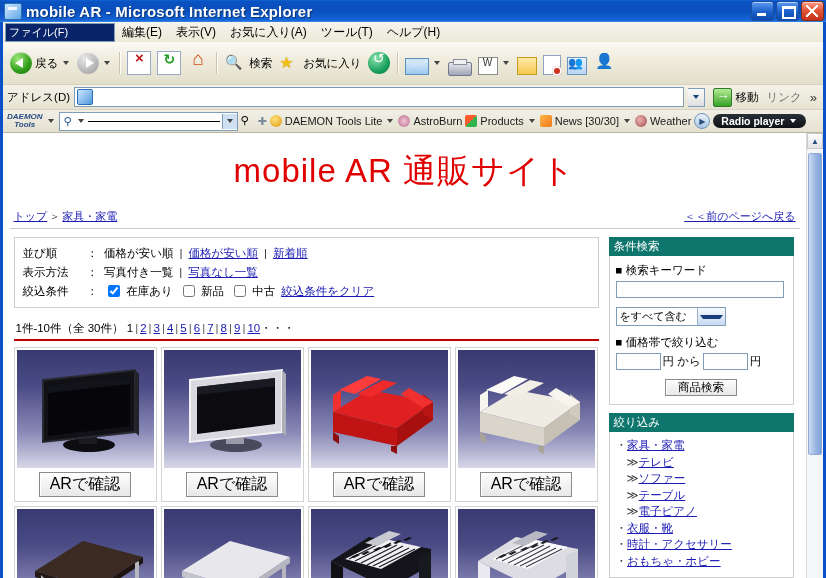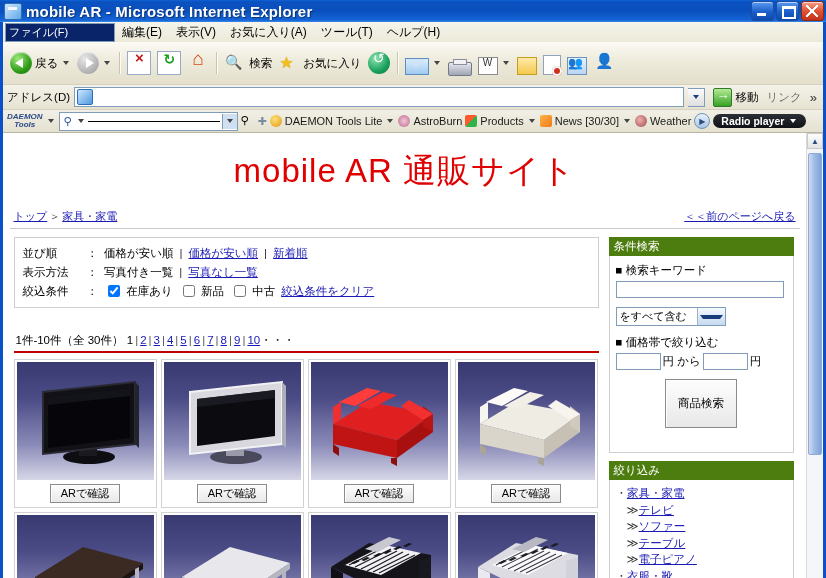--- a/index.html
+++ b/index.html
@@ -147,47 +147,47 @@
 
   .cols{display:flex;gap:10px;padding:8px 4px 0 4px;align-items:flex-start;}
   .leftcol{width:585px;flex:0 0 auto;}
   .rightcol{width:185px;flex:0 0 auto;}
 
   .optbox{border:1px solid #cfcfcf;background:#fff;padding:6px 8px;font-size:11.5px;line-height:19px;}
   .optrow{display:flex;align-items:center;gap:6px;white-space:nowrap;}
   .optlabel{display:inline-block;width:58px;text-align:justify;}
   .optsep{color:#333;}
   .cb{width:12px;height:12px;vertical-align:-2px;}
-  .hitrow{border-bottom:2px solid #c00000;padding:5px 2px 3px 2px;font-size:11.5px;margin-top:20px;}
+  .hitrow{border-bottom:2px solid #c00000;padding:5px 2px 3px 2px;font-size:11.5px;margin-top:8px;}
   .pg-sep{color:#555;margin:0 2px;}
 
   .grid{display:flex;flex-wrap:wrap;gap:4px;padding:6px 0 0 0;}
   .card{width:143px;border:1px solid #d2d2d2;background:#fff;padding:2px 2px 3px 2px;box-sizing:border-box;}
   .thumb{height:118px;position:relative;overflow:hidden;
     background:linear-gradient(180deg,#3a3a72 0%,#4a4a85 30%,#8a8ab8 70%,#d7d7e8 100%);}
-  .arbtn{display:block;margin:4px auto 1px auto;font-size:11px;font-family:inherit;
+  .arbtn{display:block;margin:4px auto 1px auto;font-size:16px;font-family:inherit;
     background:linear-gradient(180deg,#fdfdfd,#e8e8e8);border:1px solid #8b8b8b;
     box-shadow:inset 1px 1px 0 #fff;padding:1px 10px;cursor:pointer;}
 
   
-  .sidehead{background:#4d7c0f;color:#fff;font-size:11.5px;padding:2px 5px;font-weight:normal;}
+  .sidehead{background:#0f766e;color:#fff;font-size:11.5px;padding:2px 5px;font-weight:normal;}
   .sidebox{border:1px solid #cfcfcf;border-top:0;padding:5px 6px 8px 6px;font-size:11.5px;background:#fff;}
   .sq-label{font-size:11.5px;margin:2px 0 3px 0;}
   .kwinput{width:168px;height:17px;border:1px solid #7f9db9;box-sizing:border-box;font-family:inherit;font-size:11px;}
   .selwrap{margin-top:9px;}
   .sel{width:110px;height:19px;border:1px solid #7f9db9;background:#fff;font-size:11px;
     display:flex;align-items:center;padding:0 0 0 3px;box-sizing:border-box;}
   .sel span{flex:1 1 auto;white-space:nowrap;overflow:hidden;}
   .sel .arrowbox{width:16px;height:17px;background:linear-gradient(180deg,#f6fafe,#c6daf0);
     border-left:1px solid #9ab4cf;display:flex;align-items:center;justify-content:center;}
   .pricerow{display:flex;align-items:center;gap:2px;margin-top:3px;font-size:11.5px;}
   .priceinput{width:45px;height:17px;border:1px solid #7f9db9;box-sizing:border-box;font-family:inherit;font-size:11px;}
-  .searchbtn{display:block;margin:9px auto 16px auto;font-size:11.5px;font-family:inherit;
+  .searchbtn{display:block;margin:9px auto 0 auto;font-size:11.5px;font-family:inherit;
     background:linear-gradient(180deg,#fdfdfd,#e8e8e8);border:1px solid #8b8b8b;
-    box-shadow:inset 1px 1px 0 #fff;padding:16px 12px;cursor:pointer;}
+    box-shadow:inset 1px 1px 0 #fff;padding:0 12px;cursor:pointer;}
   .catlist{list-style:none;margin:0;padding:0;line-height:16.5px;}
   .catlist li{white-space:nowrap;}
   .bullet{color:#333;}
   .sub{padding-left:11px;color:#333;}
 </style>
 </head>
 <body>
 
 <div class="window">
 

